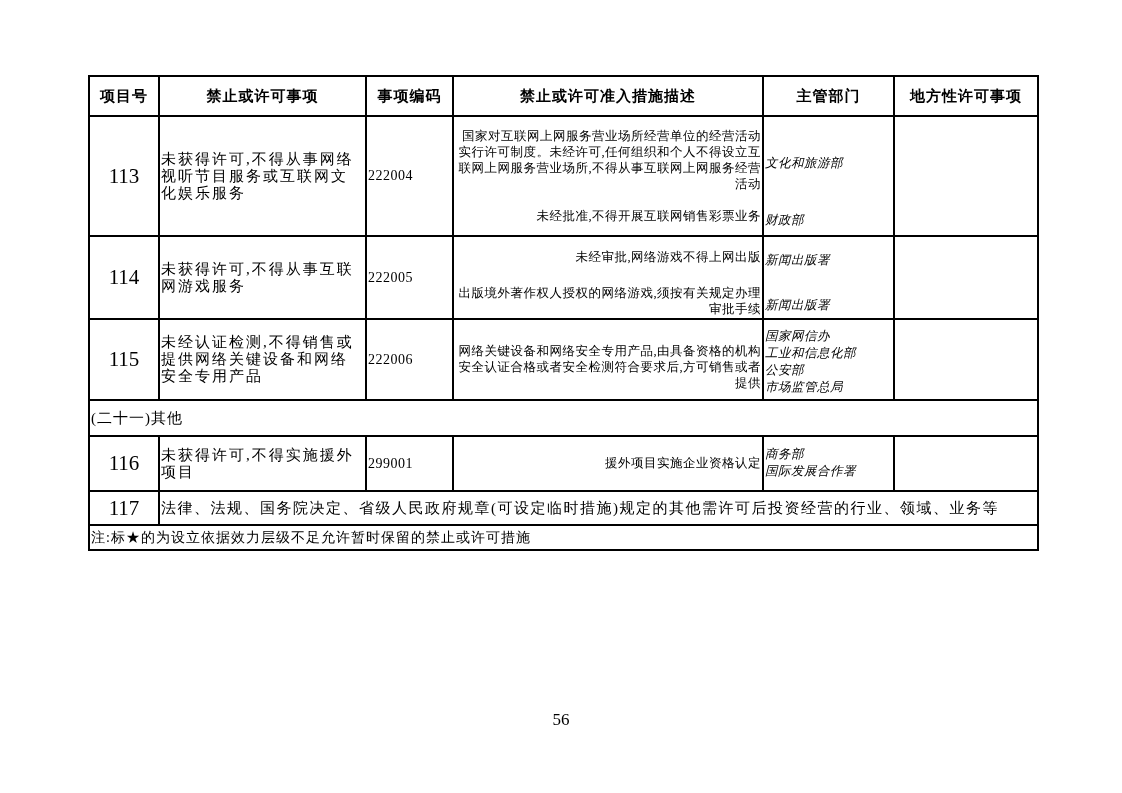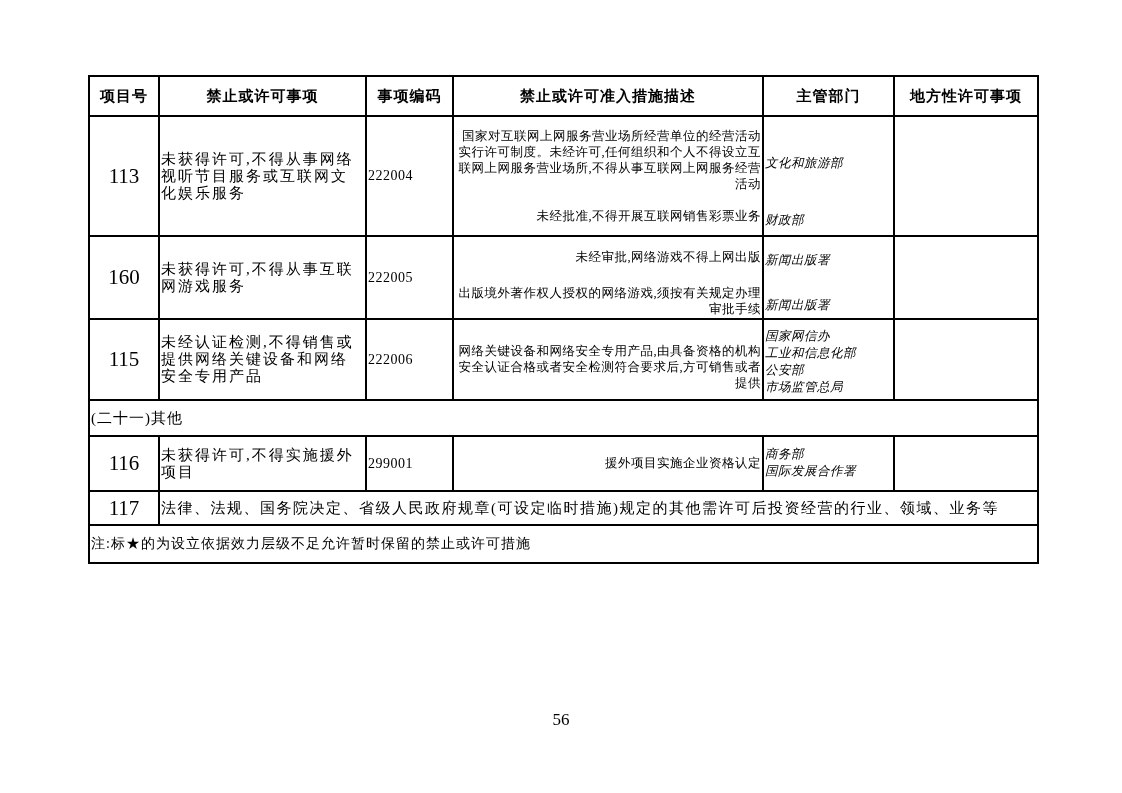--- a/index.html
+++ b/index.html
@@ -147,21 +147,21 @@
         <div class="para-2">未经批准,不得开展互联网销售彩票业务</div>
       </td>
       <td class="cell-dept">
         <div class="dept-1">文化和旅游部</div>
         <div class="dept-2">财政部</div>
       </td>
       <td></td>
     </tr>
 
     <tr class="r114" style="height:82px">
-      <td class="cell-id">160</td>
+      <td class="cell-id">114</td>
       <td class="cell-item">未获得许可,不得从事互联网游戏服务</td>
       <td class="cell-code">222005</td>
       <td class="cell-desc">
         <div class="para-1">未经审批,网络游戏不得上网出版</div>
         <div class="para-2">出版境外著作权人授权的网络游戏,须按有关规定办理审批手续</div>
       </td>
       <td class="cell-dept">
         <div class="dept-1">新闻出版署</div>
         <div class="dept-2">新闻出版署</div>
       </td>
@@ -194,20 +194,20 @@
       <td class="cell-dept multiline">商务部
 国际发展合作署</td>
       <td></td>
     </tr>
 
     <tr style="height:34px">
       <td class="cell-id">117</td>
       <td class="cell-117-text" colspan="5">法律、法规、国务院决定、省级人民政府规章(可设定临时措施)规定的其他需许可后投资经营的行业、领域、业务等</td>
     </tr>
 
-    <tr style="height:38px">
+    <tr style="height:25px">
       <td class="note-cell" colspan="6">注:标★的为设立依据效力层级不足允许暂时保留的禁止或许可措施</td>
     </tr>
   </tbody>
     </table>
 
   <div class="page-number">56</div>
 </div>
 
 </body></html>

